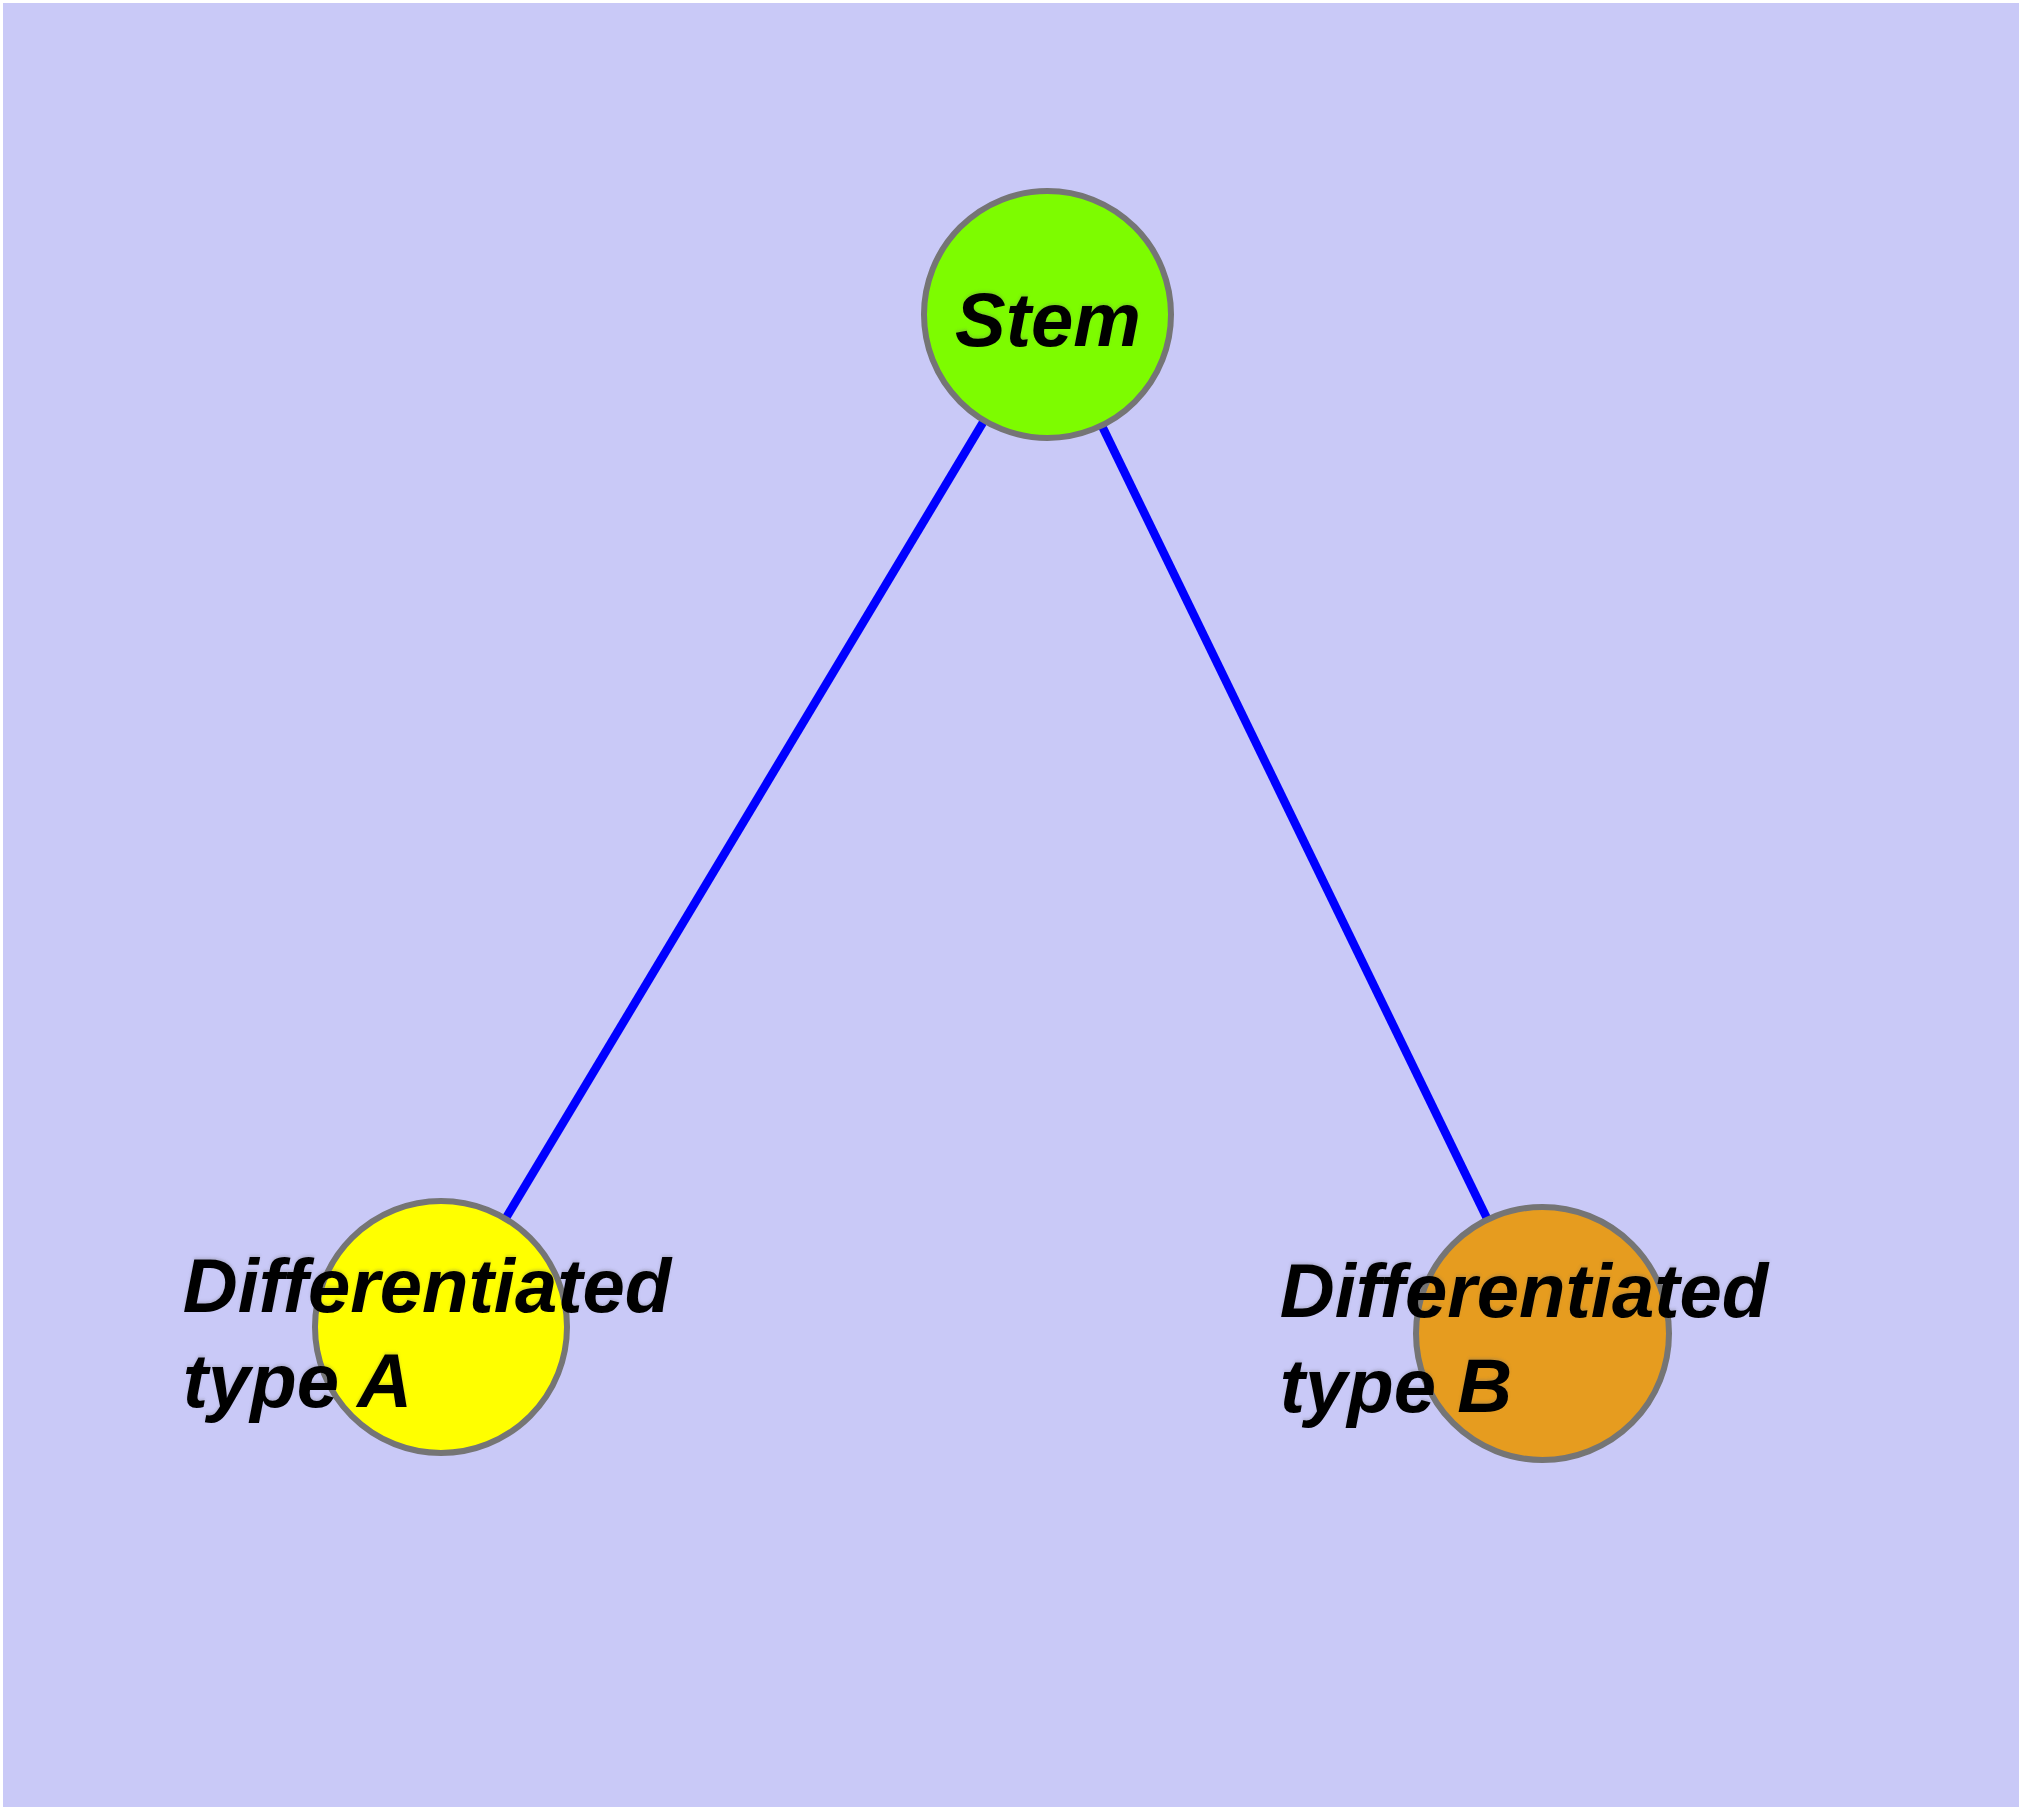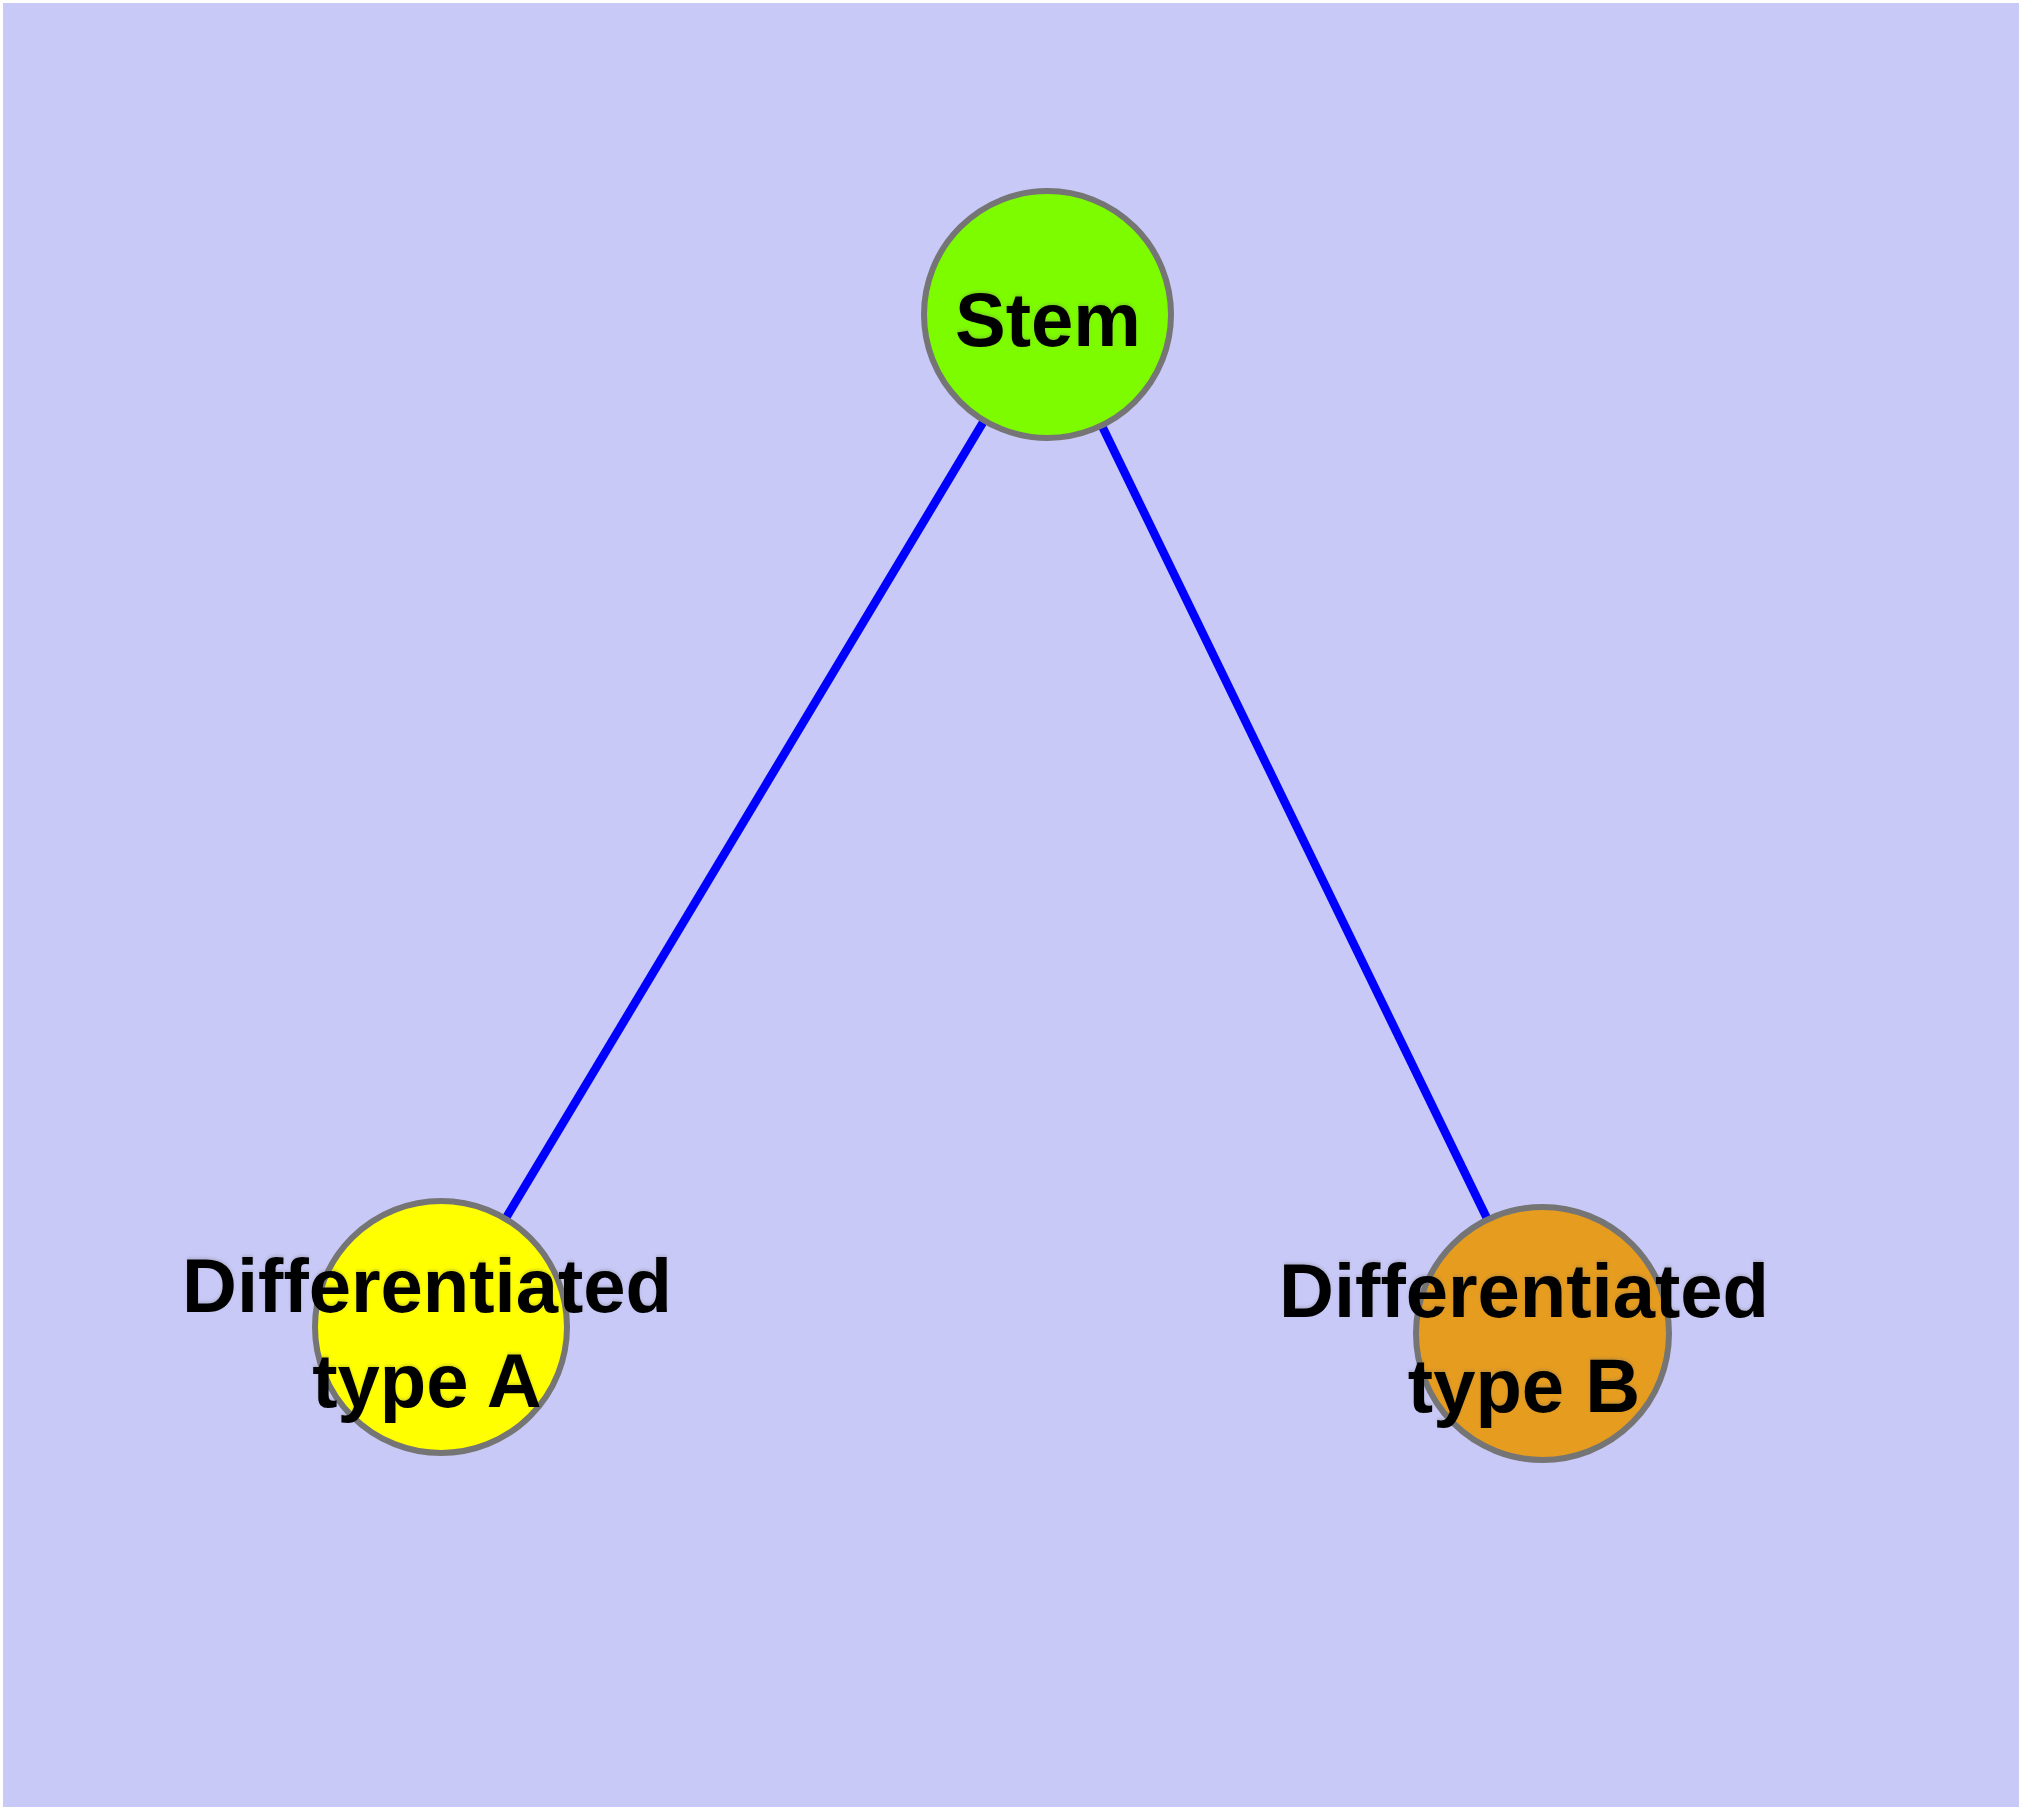--- a/index.html
+++ b/index.html
@@ -38,22 +38,22 @@
   .node-label {
     position: absolute;
     transform: translate(-50%, -50%);
     z-index: 3;
     color: #000000;
     font-weight: bold;
     font-size: 76px;
     line-height: 95px;
     letter-spacing: 0px;
     white-space: pre-line;
-    text-align: center;
     text-shadow: 0 -1.7px 2.5px rgba(110,110,110,0.25);
+    font-style: italic;
   }
 </style>
 </head>
 <body>
 
 <div class="stage" style="background: rgb(255, 255, 255);">
   <div class="canvas" style="background: rgb(201, 201, 247);"></div>
   <svg class="edge-layer" width="2021" height="1812" viewBox="0 0 2384 2138" xmlns="http://www.w3.org/2000/svg">
       <line x1="1236" y1="371" x2="520" y2="1565" stroke="#0000FF" stroke-width="10"></line>
       <line x1="1236" y1="371" x2="1820" y2="1573" stroke="#0000FF" stroke-width="10"></line>

